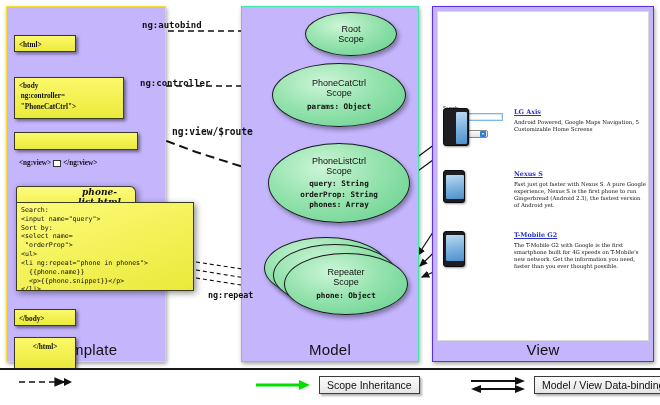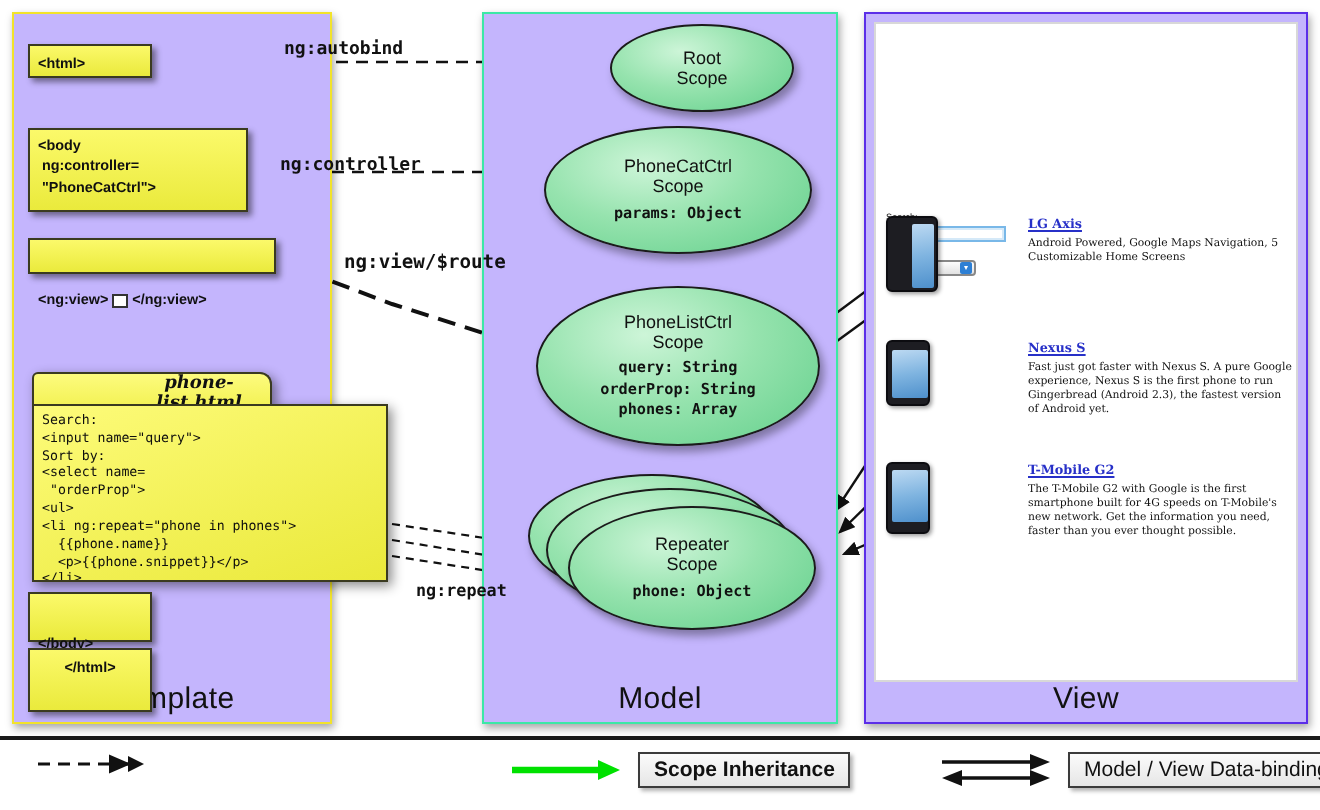--- a/index.html
+++ b/index.html
@@ -24,28 +24,28 @@
   .panel-title {
     position:absolute; bottom:3px; left:0; width:100%;
     text-align:center; font-size:15px; color:#111; letter-spacing:.2px;
   }
 
   .codebox {
     position:absolute;
     background:linear-gradient(180deg,#fbf96a 0%,#eaea3c 100%);
     border:1.2px solid #3a3a20;
     box-shadow:2px 2px 3px rgba(0,0,0,.45);
-    font-family:Liberation Sans, sans-serif;
+    font-family:Liberation Serif, serif;
     font-weight:bold; font-size:7.2px; color:#101010;
-    line-height:1.45; padding:3px 4px; white-space:pre;
+    line-height:1.45; padding:3px 4px; white-space:pre;margin-top:13px;
   }
   #box-html   { left:14px; top:22px;  width:62px;  height:17px; padding-top:4px; }
   #box-body   { left:14px; top:64px;  width:110px; height:42px; }
   #box-ngview { left:14px; top:119px; width:124px; height:18px; padding-top:4.5px; }
-  #box-bodyc  { left:14px; top:296px; width:62px;  height:17px; padding-top:20px; }
+  #box-bodyc  { left:14px; top:296px; width:62px;  height:17px; padding-top:4px; }
   #box-htmlc  { left:14px; top:324px; width:62px;  height:32px; padding-top:4px;text-align:center; }
 
   .ngview-line { display:flex; align-items:center; gap:2px; }
   .ngview-sq { display:inline-block; width:8px; height:7px; background:#ffffff; border:1px solid #333; }
 
   
   #note-phonelist {
     position:absolute; left:16px; top:186px; width:178px; height:105px;
     filter:drop-shadow(2px 2px 3px rgba(0,0,0,.45));
   }
@@ -143,21 +143,21 @@
   #lbl-autobind   { left:142px; top:20px;  font-size:9px; }
   #lbl-controller { left:140px; top:78px;  font-size:9px; }
   #lbl-route      { left:172px; top:126px; font-size:9.6px; }
   #lbl-repeat     { left:208px; top:250px; font-size:8.4px;margin-top:40px; }
 
   
   #legend { position:absolute; left:0; top:368px; width:660px; height:37px;
             background:#fff; border-top:2px solid #1a1a1a; }
   .lg-item { position:absolute; top:6px; display:flex; align-items:center; gap:8px; }
   #lg-0 { left:18px; }
-  #lg-1 { left:255px;font-weight:bold; }
+  #lg-1 { left:255px; }
   #lg-2 { left:470px; }
   .lg-box {
     border:1.4px solid #3b3b3b; background:linear-gradient(180deg,#fbfbfb,#e6e6e6);
     box-shadow:1.5px 1.5px 2px rgba(0,0,0,.3);
     font-size:10.5px; color:#111; padding:2px 7px; white-space:nowrap;
   }
   svg { display:block; }
 </style>
 </head>
 <body>

